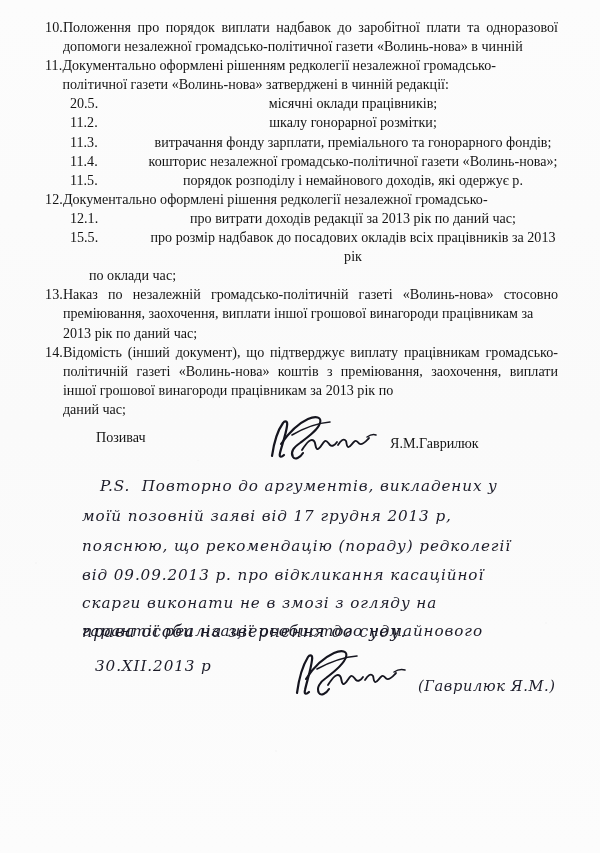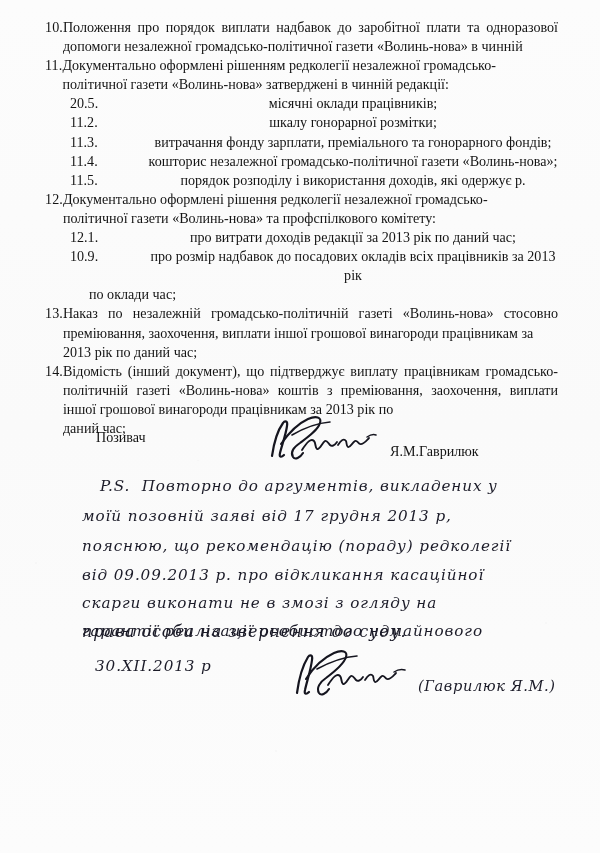--- a/index.html
+++ b/index.html
@@ -95,21 +95,21 @@
     line-height: 19px;
   }
   #sig-label {
     position: absolute;
     left: 0;
     top: 2px;
   }
   #sig-name {
     position: absolute;
     left: 294px;
-    top: 16px;
+    top: 8px;
     white-space: pre;
   }
   .sig-ink {
     position: absolute;
     pointer-events: none;
   }
 
   
   .hand {
     position: absolute;
@@ -188,36 +188,35 @@
     <div class="subitem">
       <span class="num">11.3.</span>
       <span class="body">витрачання фонду зарплати, преміального та гонорарного фондів;</span>
     </div>
     <div class="subitem">
       <span class="num">11.4.</span>
       <span class="body">кошторис незалежної громадсько-політичної газети «Волинь-нова»;</span>
     </div>
     <div class="subitem">
       <span class="num">11.5.</span>
-      <span class="body">порядок розподілу і використання доходів, які одержує р.</span>
+      <span class="body">порядок розподілу і немайнового доходів, які одержує р.</span>
     </div>
 
     <div class="item">
       <span class="num">12.</span>
       <span class="body">
         <span>Документально оформлені рішення редколегії незалежної громадсько-</span>
-        <span class="last-line" style="display:block">політичної газети «Волинь-нова» та профспілкового комітету:</span>
       </span>
     </div>
     <div class="subitem">
       <span class="num">12.1.</span>
       <span class="body">про витрати доходів редакції за 2013 рік по даний час;</span>
     </div>
     <div class="subitem">
-      <span class="num">10.9.</span>
+      <span class="num">15.5.</span>
       <span class="body">про розмір надбавок до посадових окладів всіх працівників за 2013 рік</span>
     </div>
     <div class="cont-line">по оклади час;</div>
 
     <div class="item">
       <span class="num">13.</span>
       <span class="body">
         <span>Наказ по незалежній громадсько-політичній газеті «Волинь-нова» стосовно</span>
         <span>преміювання, заохочення, виплати іншої грошової винагороди працівникам за</span>
         <span class="last-line" style="display:block">2013 рік по даний час;</span>

